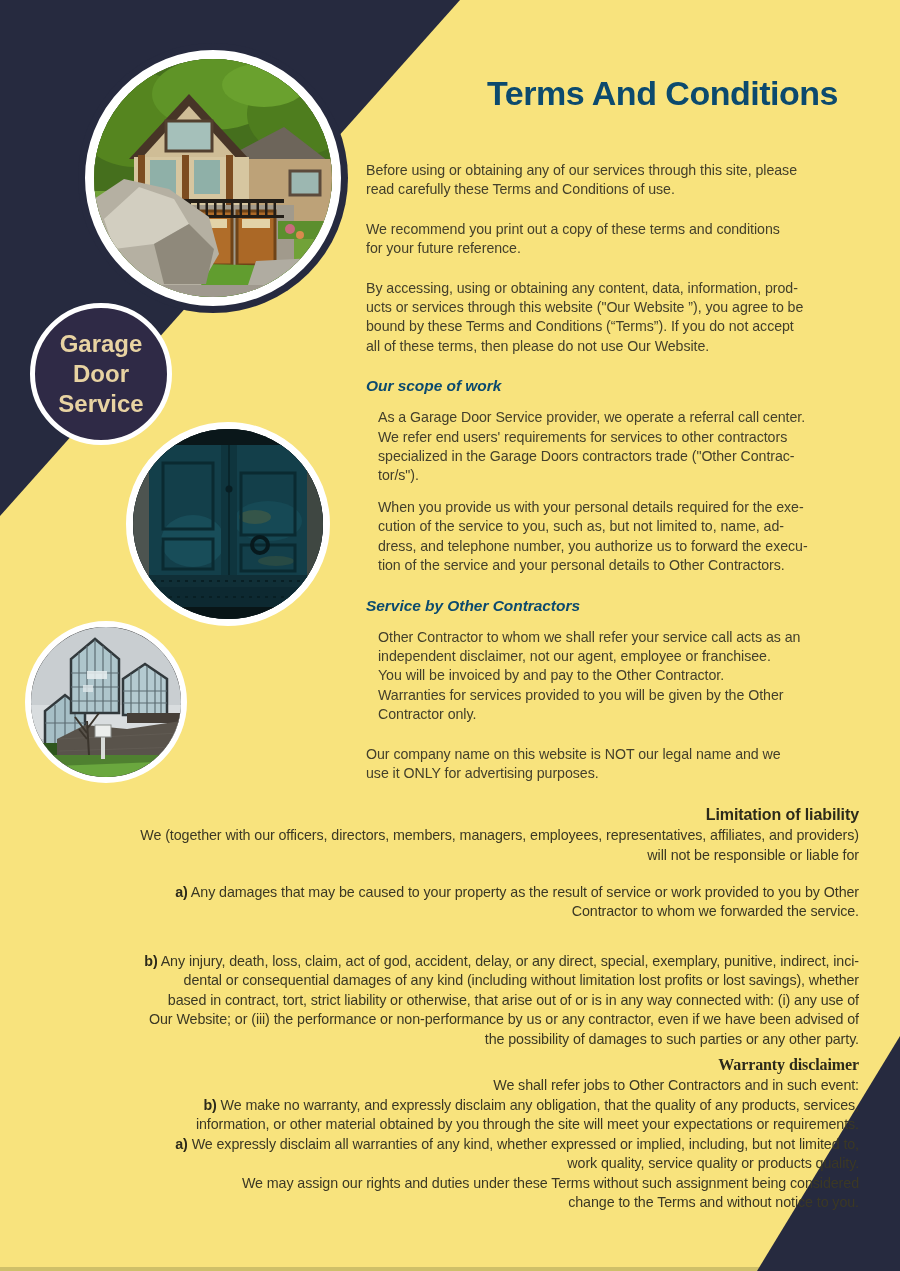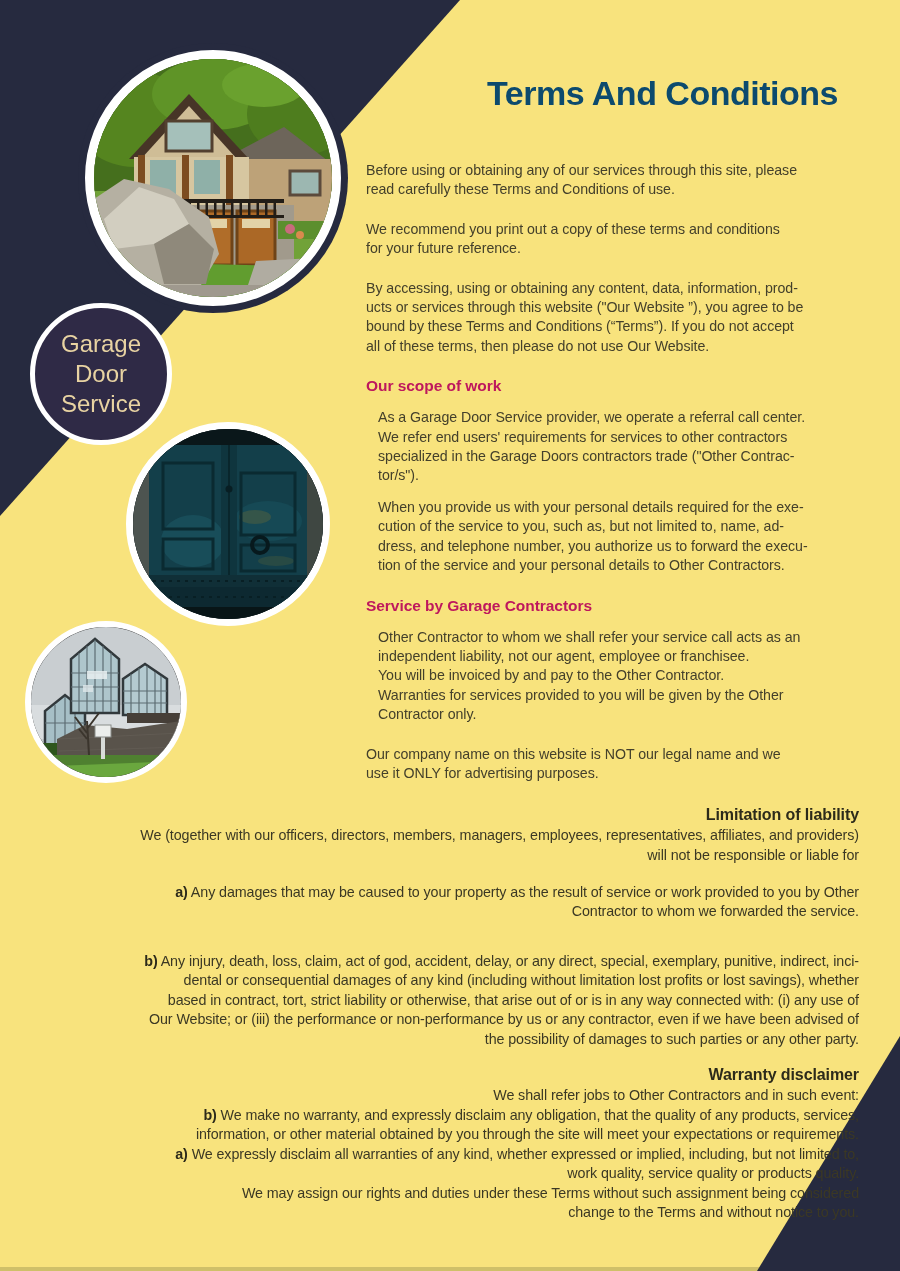--- a/index.html
+++ b/index.html
@@ -19,46 +19,46 @@
   .photo-circle svg{display:block;width:100%;height:100%;}
   #circle-house{left:85px;top:50px;width:256px;height:256px;border:9px solid #ffffff;
     box-shadow:0 0 0 7px #262a3f;}
   #circle-doors{left:126px;top:422px;width:204px;height:204px;border:7px solid #ffffff;}
   #circle-modern{left:25px;top:621px;width:162px;height:162px;border:6px solid #ffffff;}
 
   #badge{
     position:absolute;left:30px;top:303px;width:142px;height:142px;border-radius:50%;
     background:#2f2a46;border:5px solid #ffffff;
     display:flex;flex-direction:column;align-items:center;justify-content:center;
-    color:#e8d3a2;font-weight:400;font-size:24px;line-height:30px;
+    color:#e8d3a2;font-weight:700;font-size:24px;line-height:30px;
   }
 
   #page-title{
     position:absolute;left:470px;top:50px;width:385px;text-align:center;
     font-size:34px;line-height:40px;font-weight:700;color:#0c4a6e;letter-spacing:-0.5px;
   }
 
   #right-col{
     position:absolute;left:366px;top:161px;width:520px;
     font-size:14.2px;line-height:19.4px;color:#44402b;letter-spacing:-0.05px;
   }
   #right-col .rp{white-space:pre-line;margin:20px 0 0;}
   #right-col .rp.first{margin-top:0;}
-  #right-col .rh{font-size:15.5px;line-height:20px;font-weight:700;color:#be185d;margin:20px 0 0;}
+  #right-col .rh{font-size:15.5px;line-height:20px;font-weight:700;color:#0c4a6e;margin:20px 0 0;font-style:italic;}
   #right-col .rb{white-space:pre-line;margin:12px;}
 
   #bottom-col{
     position:absolute;left:44px;top:805px;width:815px;
     font-size:14.3px;line-height:19.5px;color:#3b3824;letter-spacing:-0.1px;text-align:right;
   }
   #bottom-col .bh{font-size:16px;line-height:20px;font-weight:700;color:#2c2a1a;margin:0 0 1px;}
   #bottom-col p{white-space:pre-line;margin:0;}
   #bottom-col .gap-a{margin-top:17.5px;}
   #bottom-col .gap-b{margin-top:30px;}
-  #bottom-col .gap-sec{margin-top:16px;}
+  #bottom-col .gap-sec{margin-top:6px;font-family:Liberation Serif, serif;}
   #bottom-col .gap-assign{margin-top:17px;}
   #bottom-col b{font-weight:700;color:#2c2a1a;}
 </style>
 </head>
 <body>
 
 <div id="page">
 
   <div class="navy-tri" id="tri-top"></div>
   <div id="bottom-strip"></div>
@@ -195,23 +195,23 @@
     <p class="rb">As a Garage Door Service provider, we operate a referral call center.
 We refer end users' requirements for services to other contractors
 specialized in the Garage Doors contractors trade ("Other Contrac-
 tor/s").</p>
 
     <p class="rb">When you provide us with your personal details required for the exe-
 cution of the service to you, such as, but not limited to, name, ad-
 dress, and telephone number, you authorize us to forward the execu-
 tion of the service and your personal details to Other Contractors.</p>
 
-    <h2 class="rh">Service by Garage Contractors</h2>
+    <h2 class="rh">Service by Other Contractors</h2>
     <p class="rb">Other Contractor to whom we shall refer your service call acts as an
-independent liability, not our agent, employee or franchisee.
+independent disclaimer, not our agent, employee or franchisee.
 You will be invoiced by and pay to the Other Contractor.
 Warranties for services provided to you will be given by the Other
 Contractor only.</p>
     <p class="rp">Our company name on this website is NOT our legal name and we
 use it ONLY for advertising purposes.</p>
   </div>
 
   <div id="bottom-col">
     <h2 class="bh">Limitation of liability</h2>
     <p>We (together with our officers, directors, members, managers, employees, representatives, affiliates, and providers)

